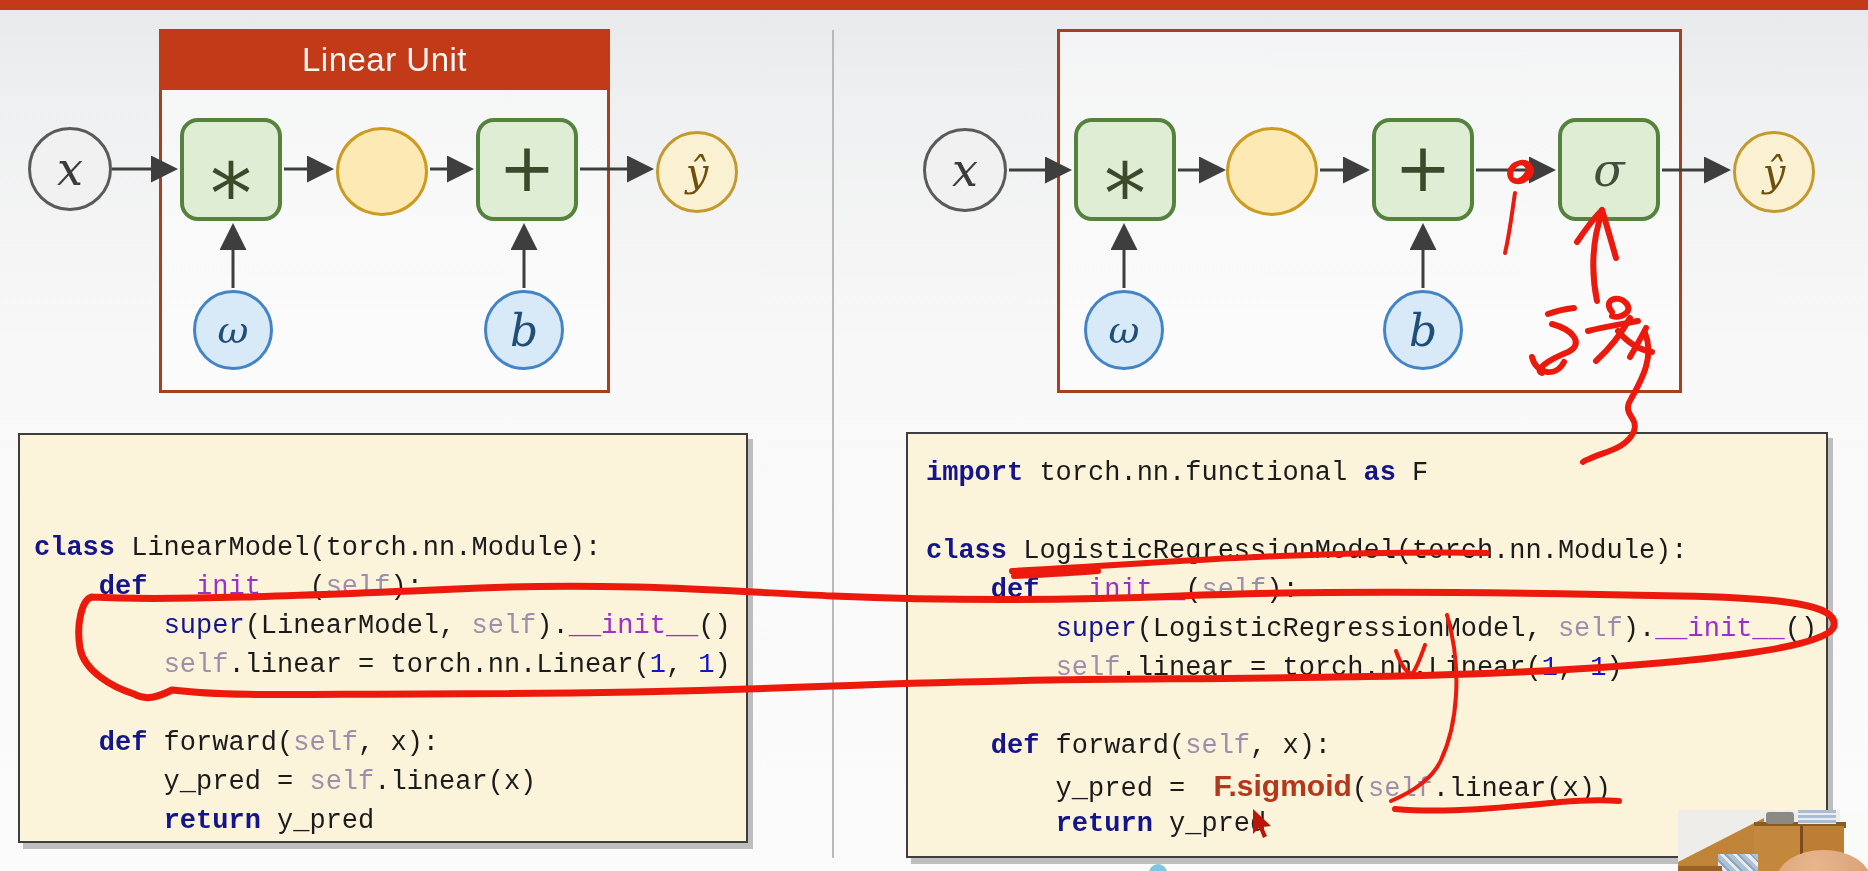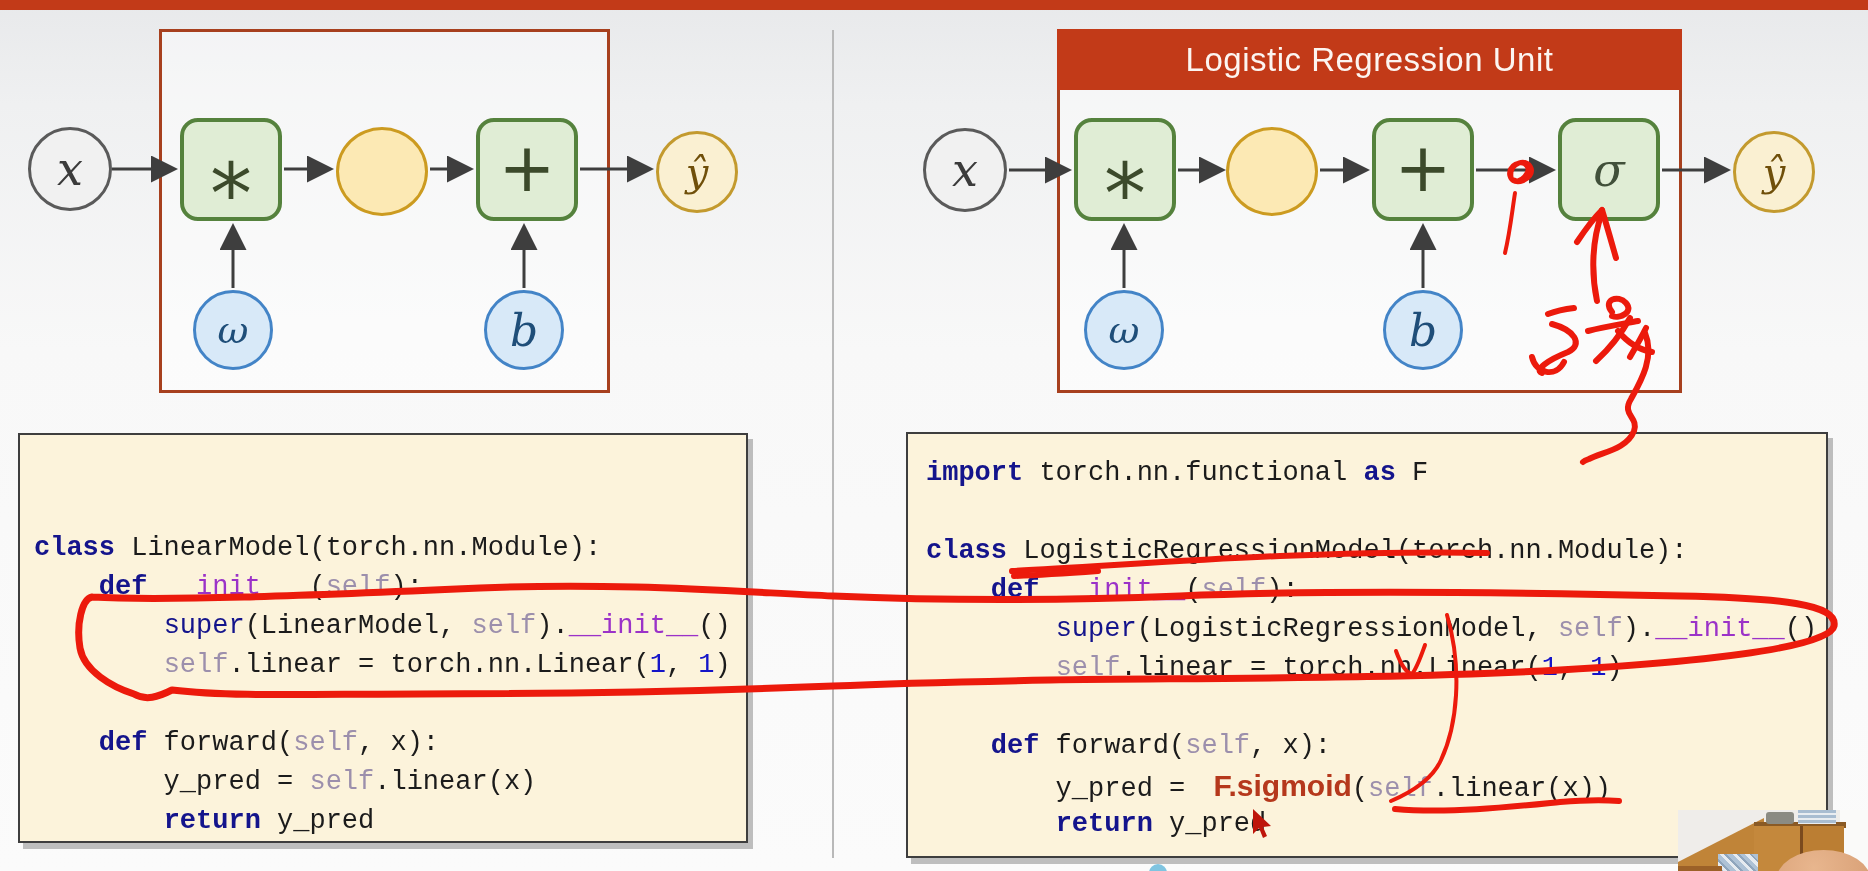--- a/index.html
+++ b/index.html
@@ -59,20 +59,23 @@
 </style>
 </head>
 <body>
 
 <div class="stage">
 
   <div class="top-bar"></div>
   <div class="divider"></div>
 
   <div class="panel-box left"></div>
+  <div class="panel-header left">
+    <span class="panel-title">Linear Unit</span>
+  </div>
   <div class="node circle n-x" style="left:28px;top:127px;width:84px;height:84px;">
       <span>x</span>
     </div>
   <div class="node sq" style="left:180px;top:118px;width:102px;height:103px;">
       <span class="g-ast">*</span>
     </div>
   <div class="node circle n-yellow" style="left:336px;top:127px;width:92px;height:89px;"></div>
   <div class="node sq" style="left:476px;top:118px;width:102px;height:103px;">
       <span class="g-plus">+</span>
     </div>
@@ -80,23 +83,20 @@
       <span>ŷ</span>
     </div>
   <div class="node circle n-blue" style="left:193px;top:290px;width:80px;height:80px;font-size:38px;">
       <span>ω</span>
     </div>
   <div class="node circle n-blue" style="left:484px;top:290px;width:80px;height:80px;font-size:44px;">
       <span>b</span>
     </div>
 
   <div class="panel-box right"></div>
-  <div class="panel-header right">
-    <span class="panel-title">Logistic Regression Unit</span>
-  </div>
   <div class="node circle n-x" style="left:923px;top:128px;width:84px;height:84px;">
       <span>x</span>
     </div>
   <div class="node sq" style="left:1074px;top:118px;width:102px;height:103px;">
       <span class="g-ast">*</span>
     </div>
   <div class="node circle n-yellow" style="left:1226px;top:127px;width:92px;height:89px;"></div>
   <div class="node sq" style="left:1372px;top:118px;width:102px;height:103px;">
       <span class="g-plus">+</span>
     </div>

